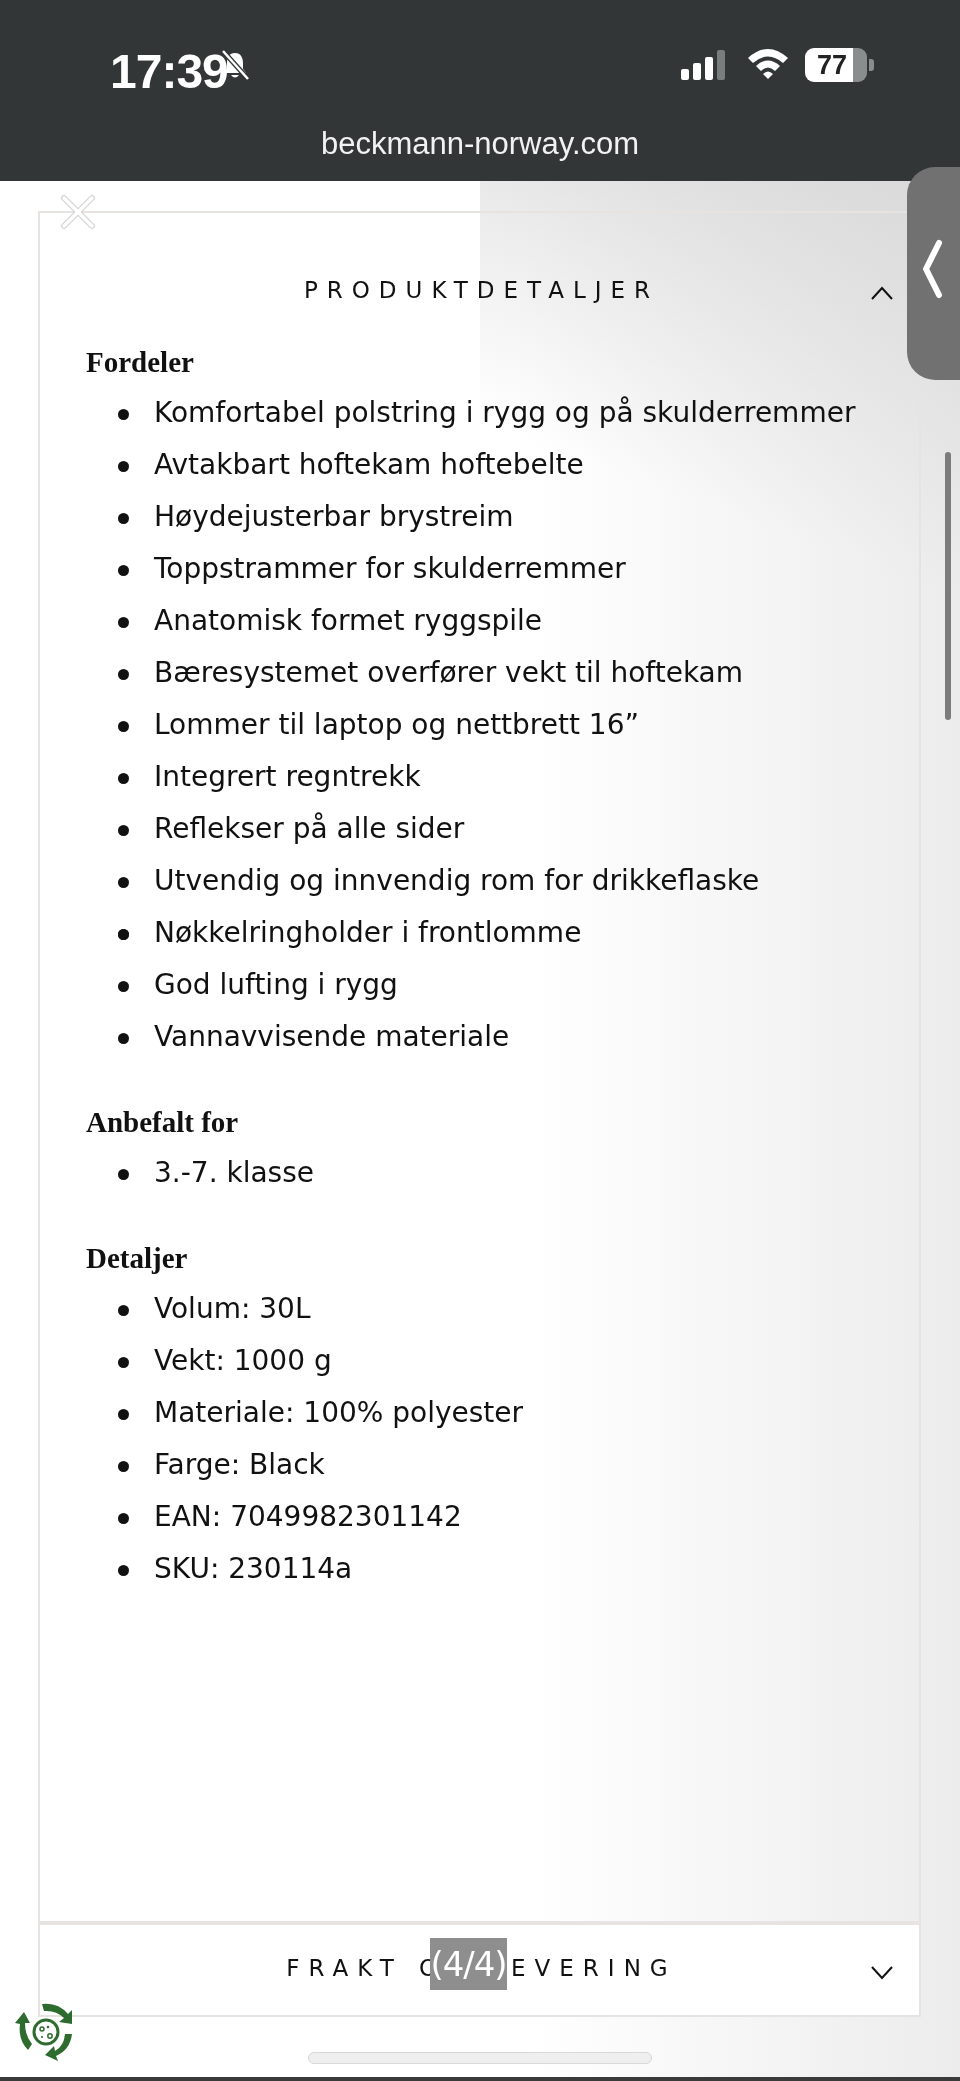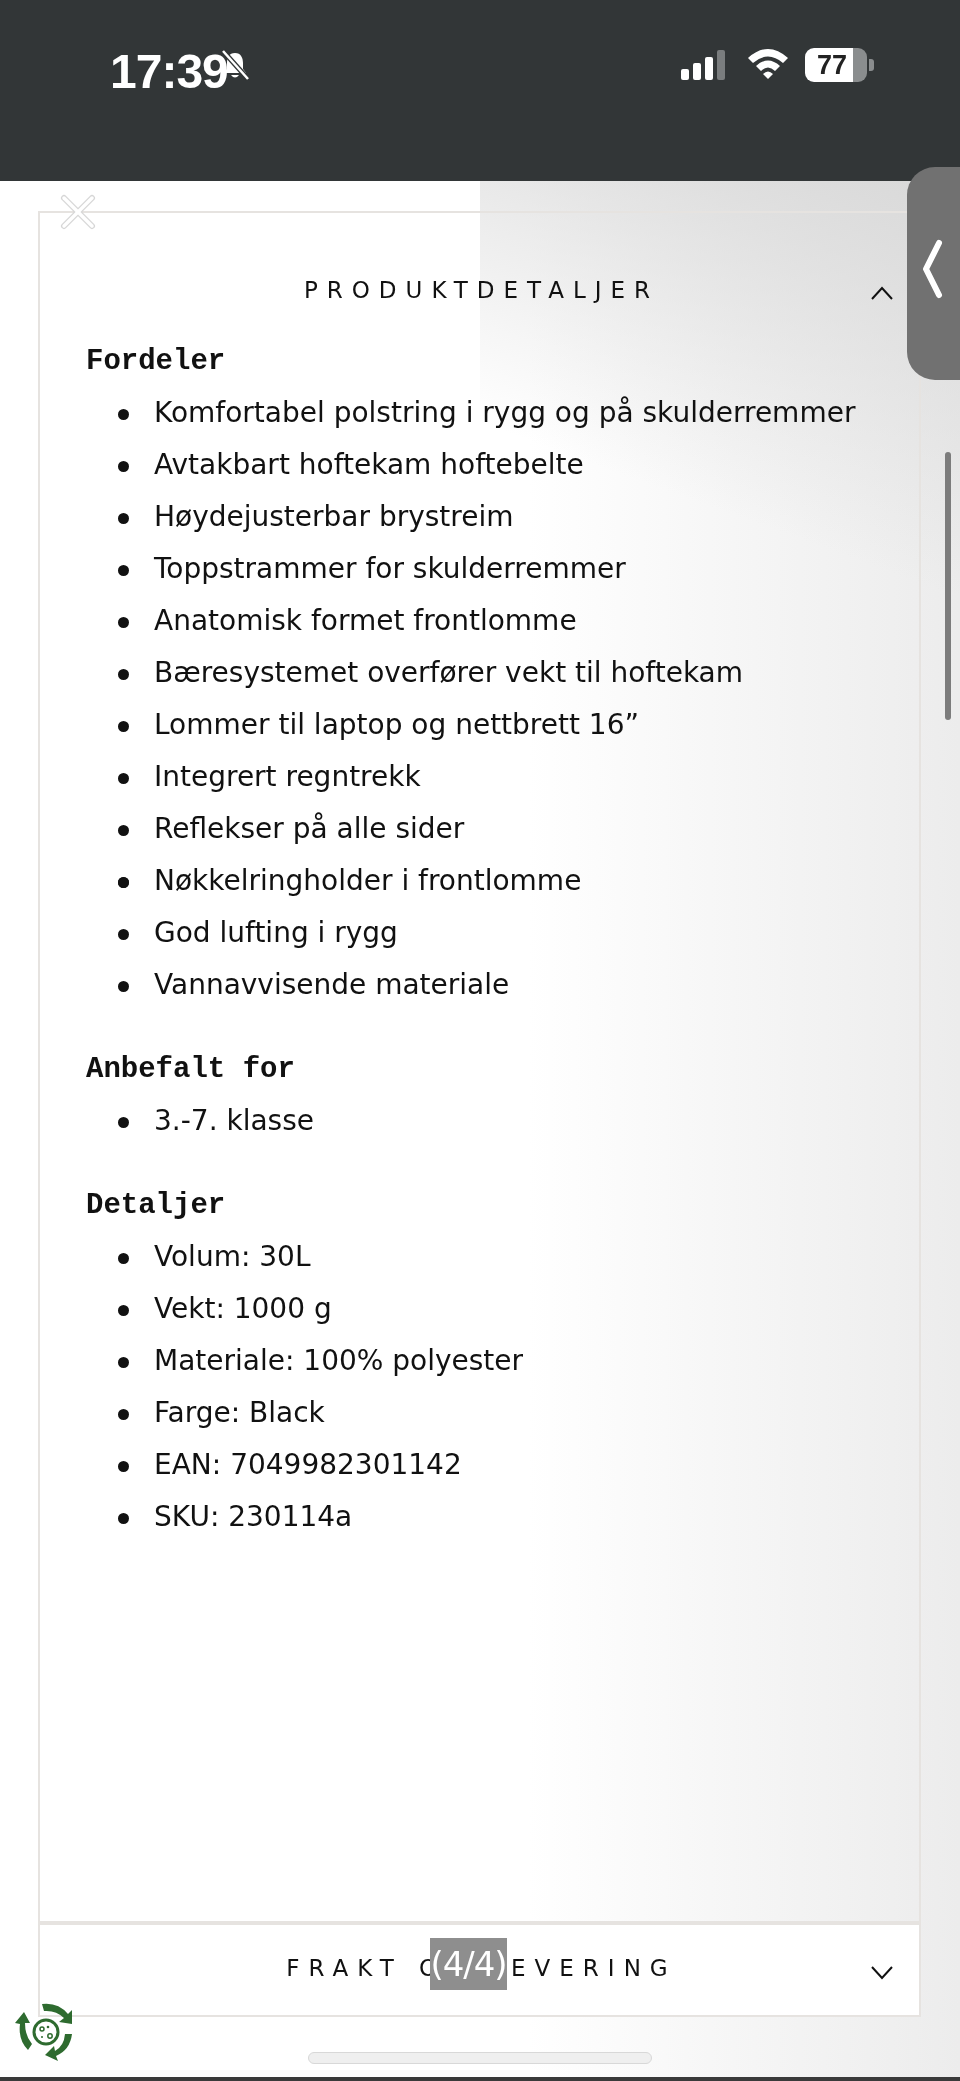--- a/index.html
+++ b/index.html
@@ -20,21 +20,21 @@
 
   
   .page { position: absolute; left: 0; top: 181px; width: 960px; height: 1900px; background: linear-gradient(90deg, #ffffff 0%, #ffffff 55%, #ececec 100%); padding-left: 12px; }
   .page-fade { position: absolute; left: 480px; top: 0; width: 480px; height: 520px; background: linear-gradient(200deg, #d9d9d9 0%, rgba(255,255,255,0) 60%); pointer-events: none; }
 
   .panel { position: absolute; left: 38px; top: 30px; width: 883px; height: 1710px; border: 2px solid #e6e3e0; border-bottom: none; background: transparent; }
   .panel-title { position: absolute; left: 0; top: 64px; width: 883px; text-align: center; font-family: "DejaVu Sans", sans-serif; font-size: 23px; letter-spacing: 9px; color: #111; }
   .chev-up { position: absolute; left: 830px; top: 72px; width: 24px; height: 16px; }
 
   .content { position: absolute; left: 46px; top: 124px; width: 800px; }
-  .section-h { font-family: Liberation Mono, monospace; font-weight: bold; font-size: 29px; color: #111; height: 50px; line-height: 50px; }
+  .section-h { font-family: Liberation Serif, serif; font-weight: bold; font-size: 29px; color: #111; height: 50px; line-height: 50px; }
   ul.blist { list-style: none; padding-left: 0; margin: 0; }
   ul.blist li { position: relative; padding-left: 68px; font-family: "DejaVu Sans", sans-serif; font-size: 28px; line-height: 52px; color: #111; }
   ul.blist li .dot { position: absolute; left: 32px; top: 22px; width: 11px; height: 11px; border-radius: 50%; background: #111; }
 
   .sec-fordeler-list { margin-top: 34px; }
   .sec-anbefalt-h { margin-top: 34px; }
   .sec-anbefalt-list { margin-top: 34px; }
   .sec-detaljer-h { margin-top: 34px; }
   .sec-detaljer-list { margin-top: 34px; }
 
@@ -77,43 +77,45 @@
   <svg class="wifi" viewBox="0 0 44 34">
     <path d="M2 12 Q22 -6 42 12 L37 17 Q22 4 7 17 Z" fill="#fff"></path>
     <path d="M10 20 Q22 9 34 20 L29 25 Q22 18 15 25 Z" fill="#fff"></path>
     <path d="M17 28 Q22 23 27 28 L22 33 Z" fill="#fff"></path>
   </svg>
   <div class="battery">
     <div class="battery-body"></div>
     <div class="battery-text">77</div>
     <div class="battery-tip"></div>
   </div>
+  <div class="url">beckmann-norway.com</div>
 </div>
 
 <div class="page">
   <div class="page-fade"></div>
 
   <div class="panel">
     <div class="panel-title">PRODUKTDETALJER</div>
     <svg class="chev-up" viewBox="0 0 24 16">
       <polyline points="2,14 12,3 22,14" fill="none" stroke="#111" stroke-width="2"></polyline>
     </svg>
 
     <div class="content">
       <div class="section-h">Fordeler</div>
       <ul class="blist sec-fordeler-list">
         <li><span class="dot"></span><span>Komfortabel polstring i rygg og på skulderremmer</span></li>
         <li><span class="dot"></span><span>Avtakbart hoftekam hoftebelte</span></li>
         <li><span class="dot"></span><span>Høydejusterbar brystreim</span></li>
         <li><span class="dot"></span><span>Toppstrammer for skulderremmer</span></li>
-        <li><span class="dot"></span><span>Anatomisk formet frontlomme</span></li>
+        <li><span class="dot"></span><span>Anatomisk formet ryggspile</span></li>
         <li><span class="dot"></span><span>Bæresystemet overfører vekt til hoftekam</span></li>
         <li><span class="dot"></span><span>Lommer til laptop og nettbrett 16”</span></li>
         <li><span class="dot"></span><span>Integrert regntrekk</span></li>
         <li><span class="dot"></span><span>Reflekser på alle sider</span></li>
+        <li><span class="dot"></span><span>Utvendig og innvendig rom for drikkeflaske</span></li>
         <li><span class="dot"></span></li>
         <li><span class="dot"></span><span>Nøkkelringholder i frontlomme</span></li>
         <li><span class="dot"></span><span>God lufting i rygg</span></li>
         <li><span class="dot"></span><span>Vannavvisende materiale</span></li>
       </ul>
 
       <div class="section-h sec-anbefalt-h">Anbefalt for</div>
       <ul class="blist sec-anbefalt-list">
         <li><span class="dot"></span><span>3.-7. klasse</span></li>
       </ul>

